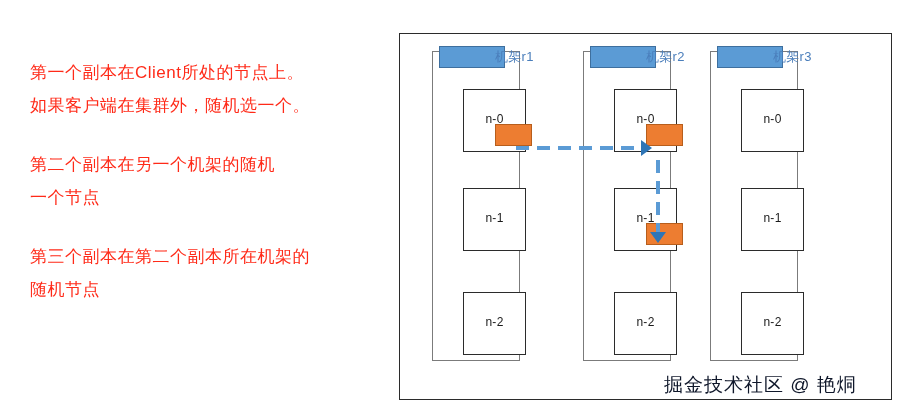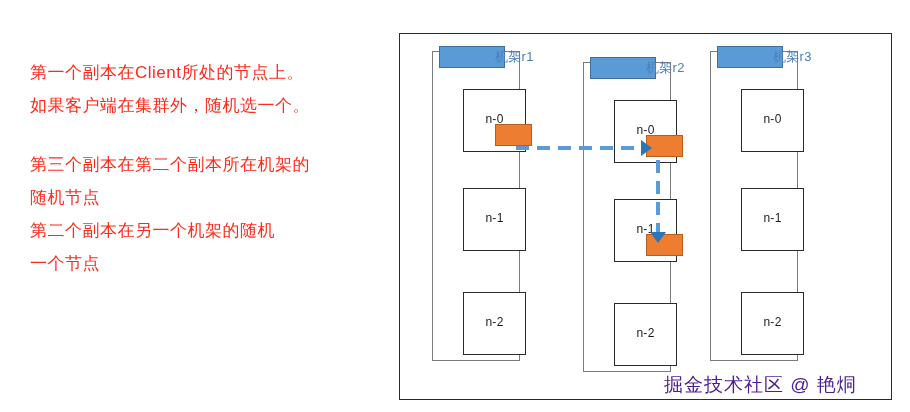--- a/index.html
+++ b/index.html
@@ -58,21 +58,21 @@
   .rack {
     position: absolute;
     top: 51px;
     width: 88px;
     height: 310px;
     border: 1.2px solid #7b7b7b;
     box-sizing: border-box;
     background: #ffffff;
   }
   #rack-r1 { left: 432px; }
-  #rack-r2 { left: 583px; margin-top: 11px; }
+  #rack-r2 { left: 583px; }
   #rack-r3 { left: 710px; }
 
   .rack-header-bar {
     position: absolute;
     top: -6px;
     left: 6px;
     width: 66px;
     height: 22px;
     background: #5B9BD5;
     border: 1px solid #3e6f9e;
@@ -169,35 +169,35 @@
     border-right: 8px solid transparent;
     border-top: 11px solid #2E75B6;
   }
 
   
   #watermark {
     position: absolute;
     left: 664px;
     top: 372px;
     font-size: 19px;
-    color: #4c1d95;
+    color: #0f172a;
     letter-spacing: 1px;
     white-space: nowrap;
   }
 </style>
 </head>
 <body>
 
 <div id="notes">
   <div class="note note-1">第一个副本在Client所处的节点上。
 如果客户端在集群外，随机选一个。</div>
+  <div class="note note-2">第二个副本在另一个机架的随机
+一个节点</div>
   <div class="note note-3">第三个副本在第二个副本所在机架的
 随机节点</div>
-  <div class="note note-2">第二个副本在另一个机架的随机
-一个节点</div>
 </div>
 
 <div id="cluster-label">集群d1</div>
 <div id="cluster-box"></div>
 
 <div class="rack" id="rack-r1">
   <div class="rack-header-bar"></div>
   <div class="rack-header-label">机架r1</div>
 
   <div class="node node-0">

